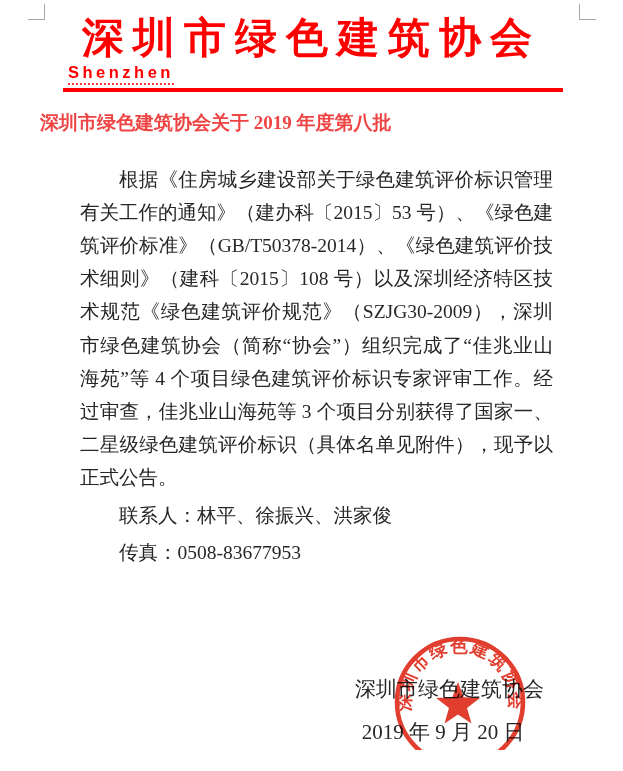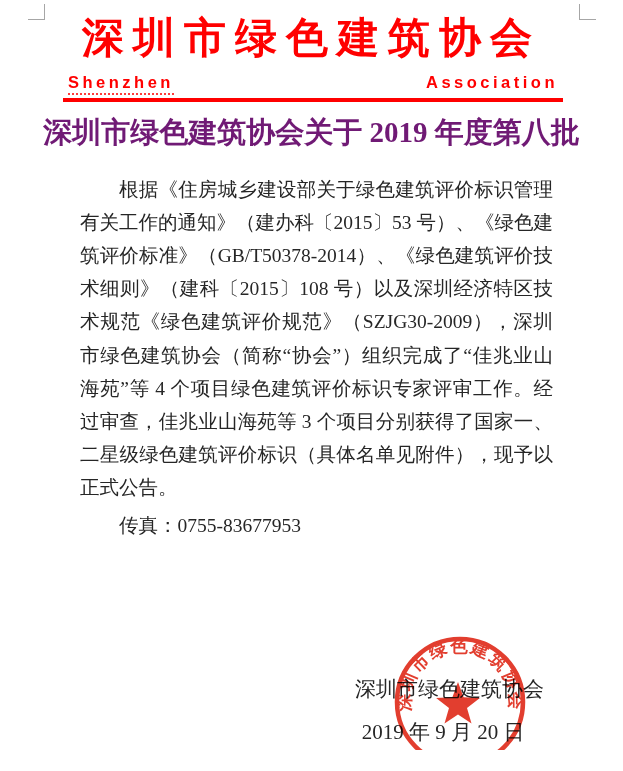--- a/index.html
+++ b/index.html
@@ -25,42 +25,42 @@
     font-weight: bold;
     font-size: 42px;
     line-height: 48px;
     letter-spacing: 9px;
     color: #ff0000;
     white-space: nowrap;
   }
   .org-en {
     display: flex;
     justify-content: space-between;
-    margin: 11px 65px 0 68px;
+    margin: 1px 65px 0 68px;
     color: #ff0000;
     font-family: "Liberation Sans", "DejaVu Sans", sans-serif;
     font-weight: bold;
     font-size: 16.5px;
     letter-spacing: 3.5px;
   }
   .org-en .misspelled { border-bottom: 2px dotted #ff3b3b; padding-bottom: 1px; }
   .red-rule {
     margin: 3px 60px 0 63px;
     height: 3.5px;
     background: #ff0000;
   }
 
   
   .doc-title {
     margin: 11px 40px 0 40px;
-    text-align: center;
-    font-size: 29px;
+    text-align: left;
+    font-size: 19px;
     font-weight: bold;
     line-height: 39px;
-    color: #701a75;
+    color: #ef4444;
   }
 
   
   .body-block {
     margin: 21px 66px 0 76px;
     font-size: 19.5px;
     line-height: 33.2px;
     text-align: justify;
     text-justify: inter-ideograph;
   }
@@ -101,32 +101,32 @@
 
 <div class="page">
 
   <div class="crop-mark tl"></div>
   <div class="crop-mark tr"></div>
 
   <div class="org-cn">深圳市绿色建筑协会</div>
 
   <div class="org-en">
     <span class="misspelled">Shenzhen</span>
-    <span>Association</span>
   </div>
 
   <div class="red-rule"></div>
 
   <div class="doc-title">
     <span>深圳市绿色建筑协会关于 2019 年度第八批</span><br>
   </div>
 
   <div class="body-block">
     <p class="para-indent">根据《住房城乡建设部关于绿色建筑评价标识管理有关工作的通知》（建办科〔2015〕53 号）、《绿色建筑评价标准》（GB/T50378-2014）、《绿色建筑评价技术细则》（建科〔2015〕108 号）以及深圳经济特区技术规范《绿色建筑评价规范》（SZJG30-2009），深圳市绿色建筑协会（简称“协会”）组织完成了“佳兆业山海苑”等 4 个项目绿色建筑评价标识专家评审工作。经过审查，佳兆业山海苑等 3 个项目分别获得了国家一、二星级绿色建筑评价标识（具体名单见附件），现予以正式公告。</p>
-    <p class="para-indent">传真：0755-83677953</p>
+    <p class="para-indent">联系人：林平、徐振兴、洪家俊</p>
+    <p class="para-indent">传真：0508-83677953</p>
   </div>
 
   <div class="signature">
     <div>深圳市绿色建筑协会</div>
     <div>2019 年 9 月 20 日</div>
   </div>
 
   <svg class="seal" width="136" height="136" viewBox="0 0 136 136" xmlns="http://www.w3.org/2000/svg">
     <circle cx="68" cy="66" r="63" fill="none" stroke="#e02f1f" stroke-width="4.5"></circle>
     <polygon fill="#e02f1f" points="66,46 60.4,61.3 44.1,61.9 57,71.9 52.5,87.6 66,78.5 79.5,87.6 75,71.9 87.9,61.9 71.6,61.3"></polygon>

